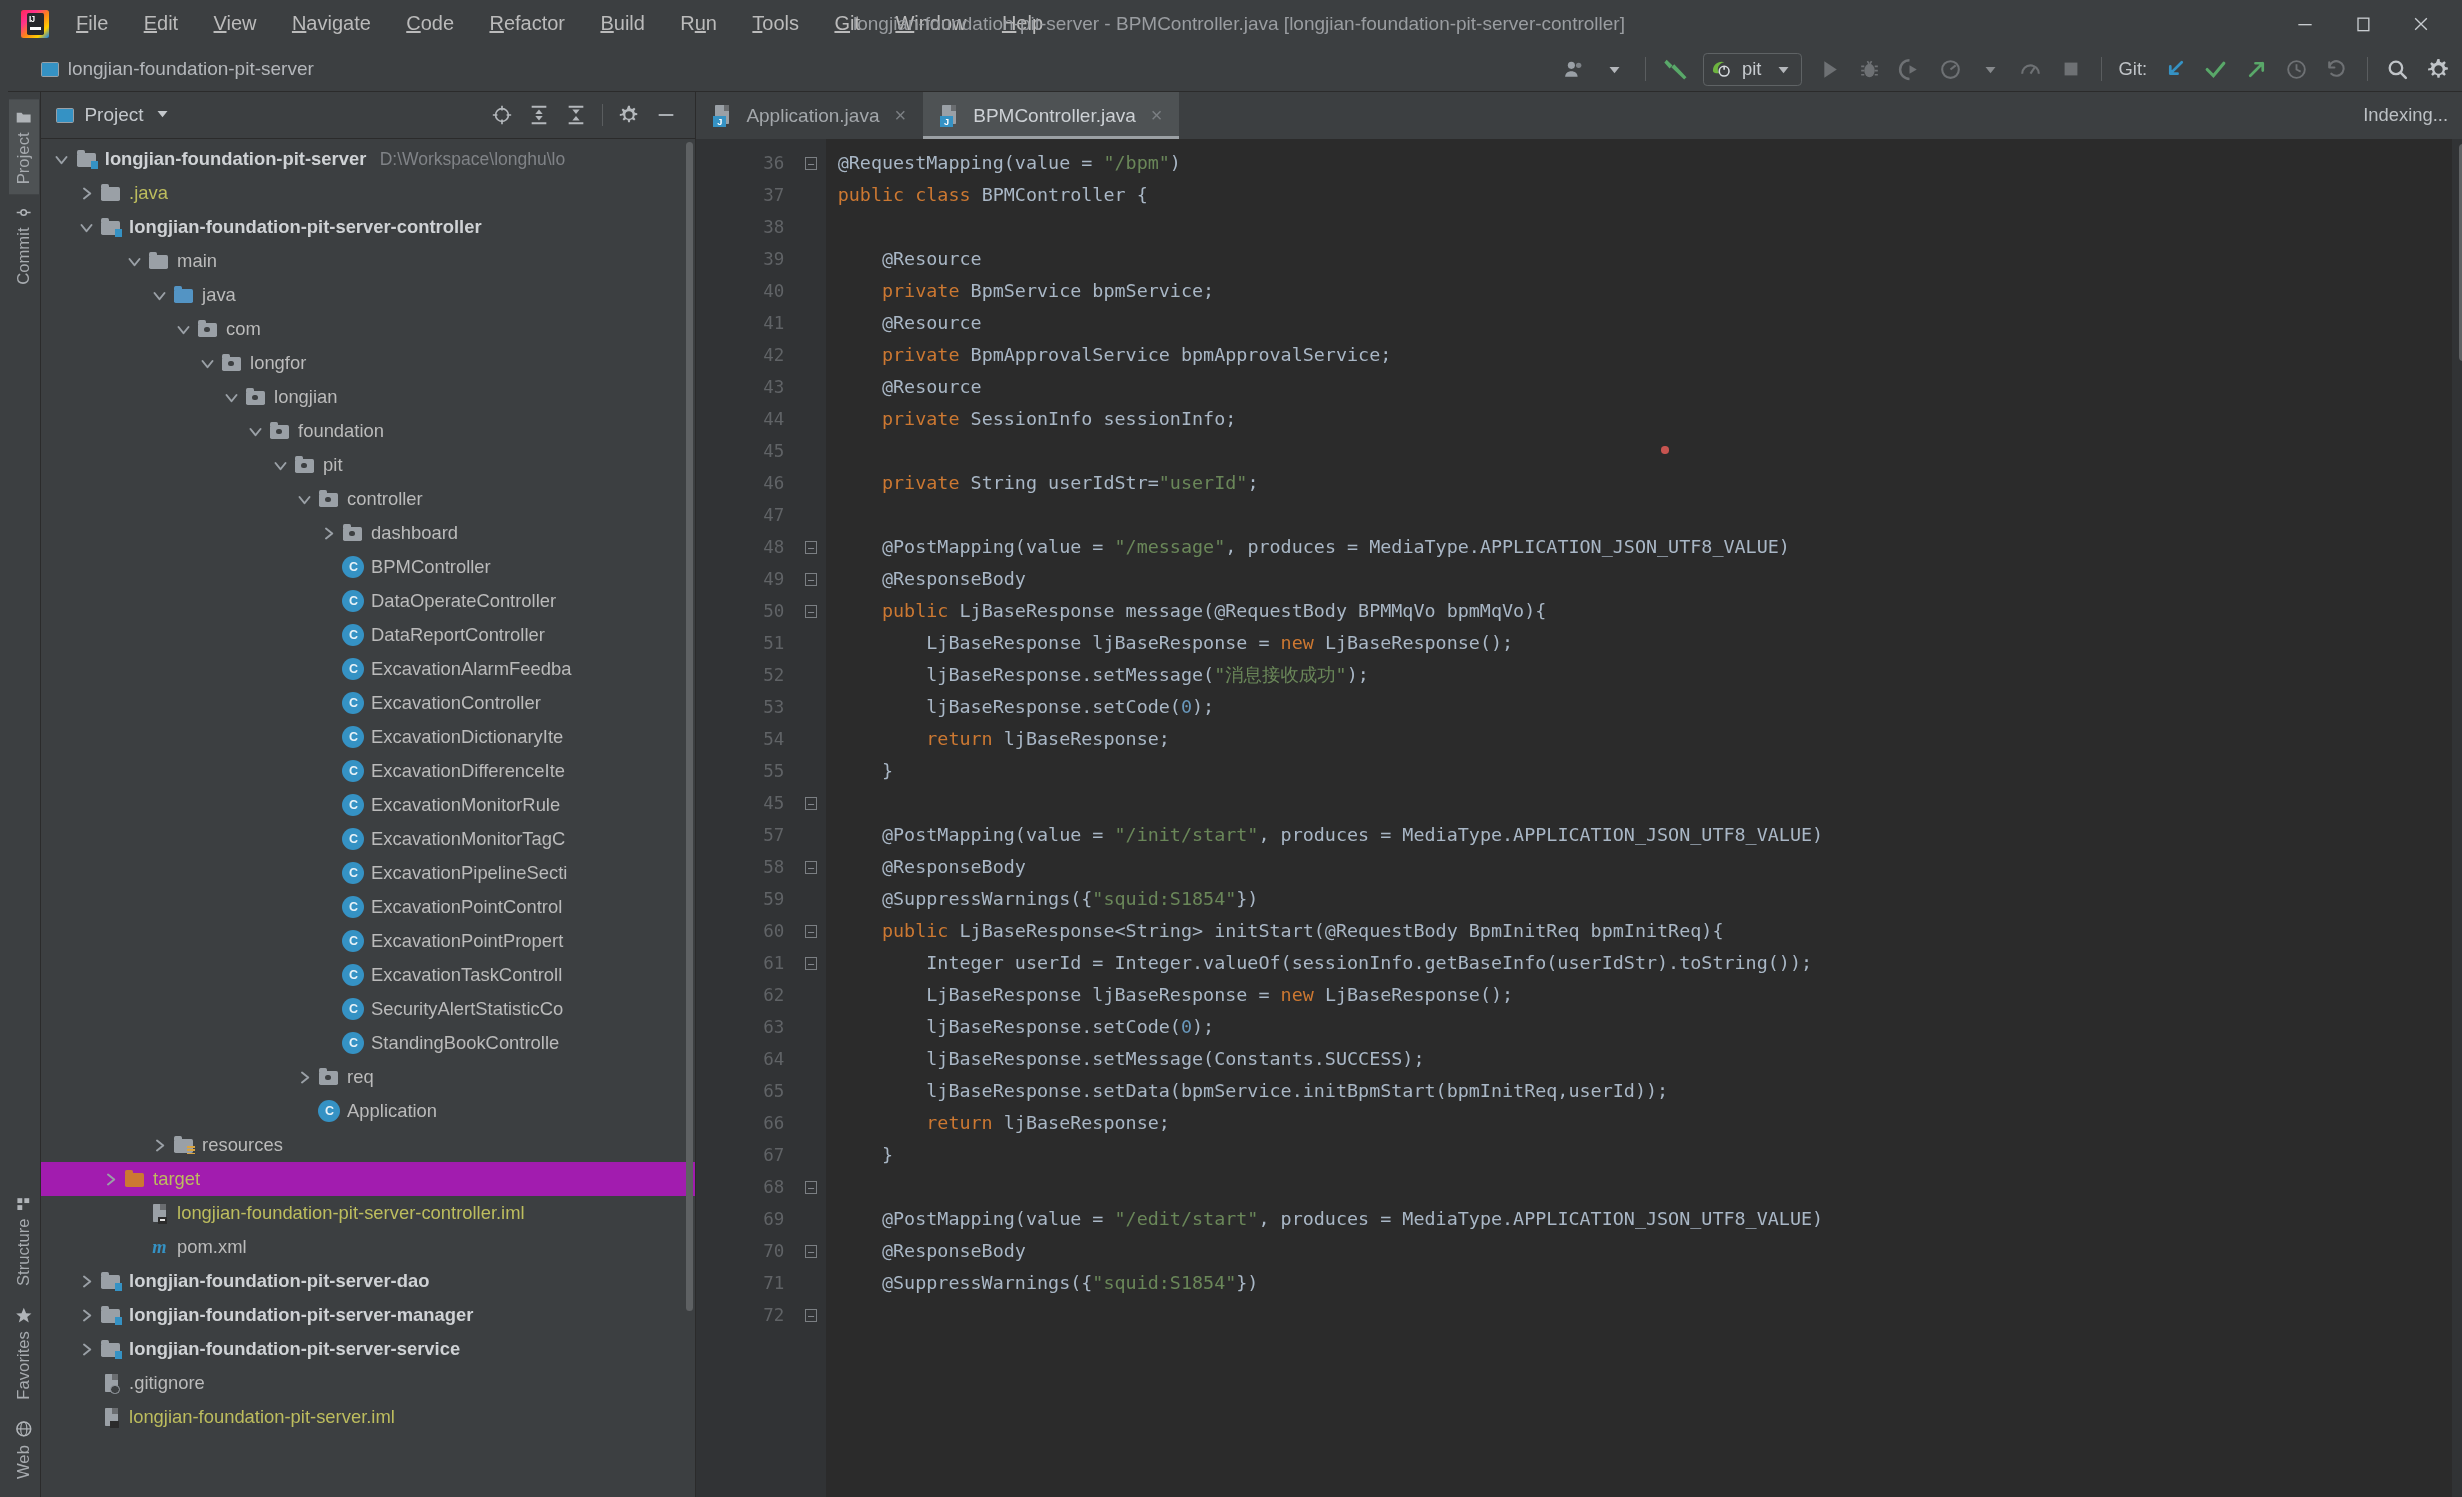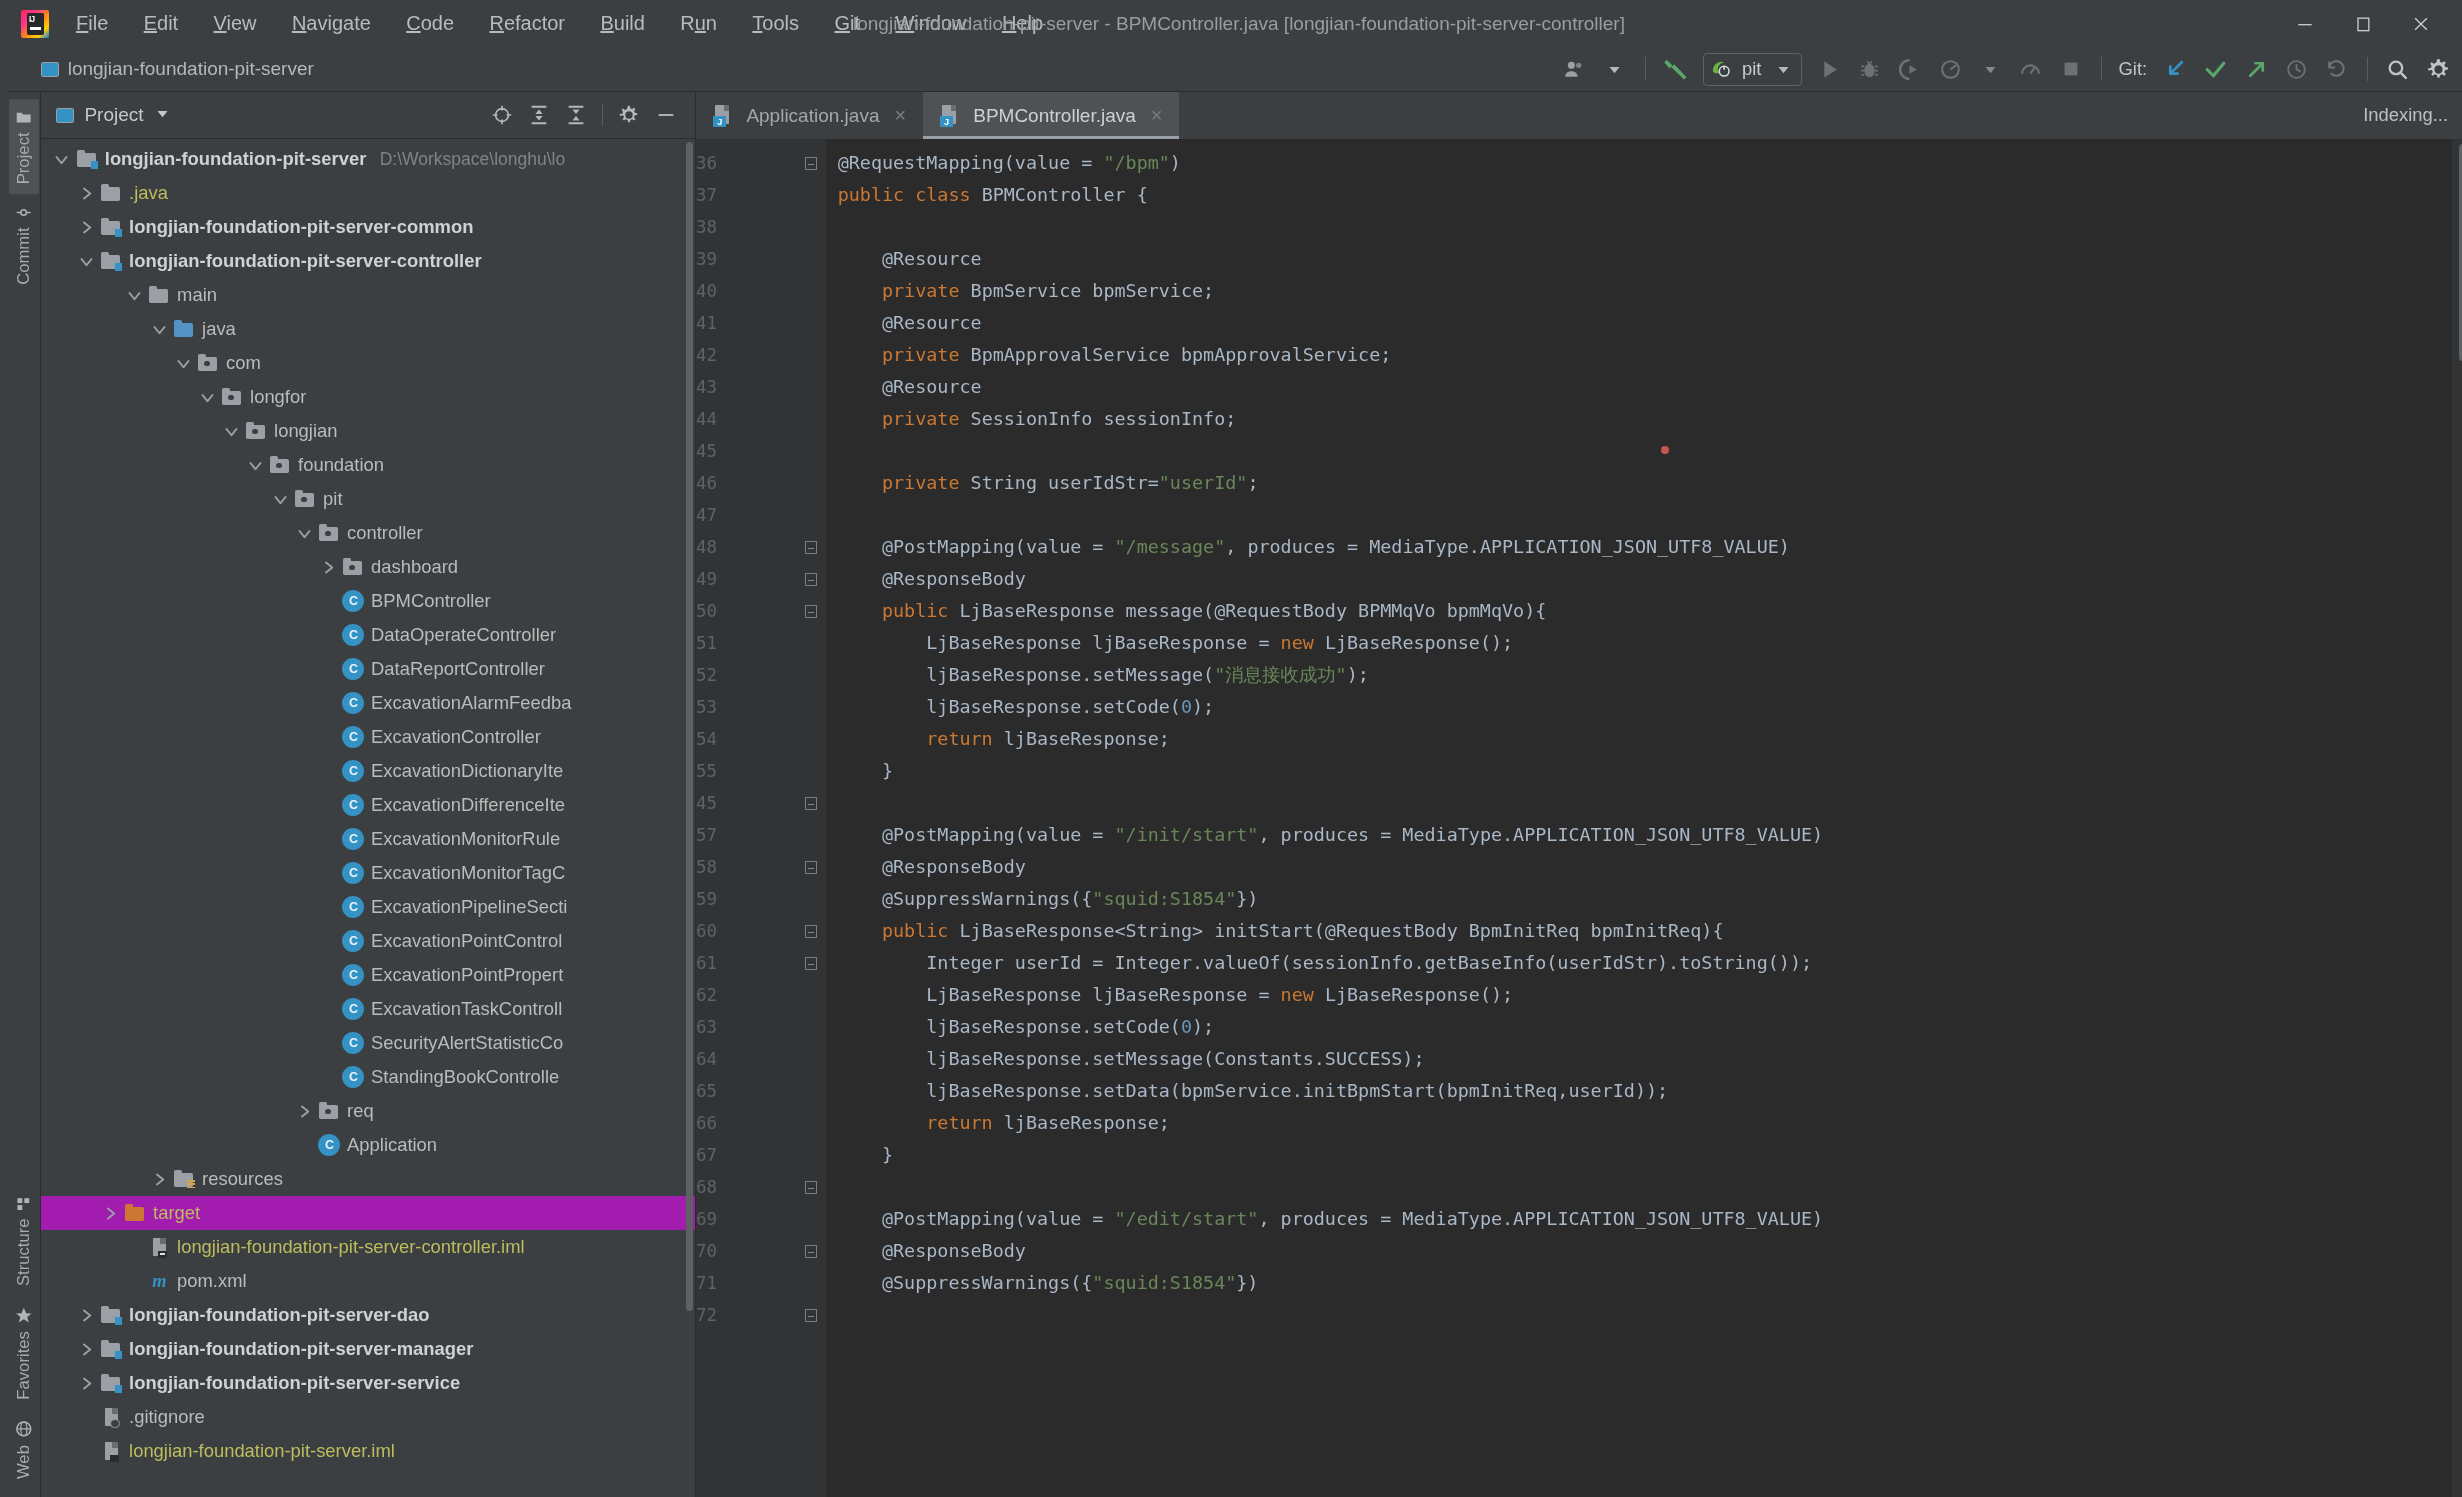--- a/index.html
+++ b/index.html
@@ -142,21 +142,21 @@
   .java-ico { width: 22px; height: 22px; position: relative; flex:0 0 22px; }
   .java-ico .pg { position:absolute; left:2.5px; top:0.8px; width:14px; height:18.4px; background:#9aa0a6; border-radius:0.8px;}
   .java-ico .cn { position:absolute; left:11px; top:0.8px; width:5.8px; height:5.8px; background:#6a6d70;}
   .java-ico .j { position:absolute; left:0.8px; bottom:0px; width:12.5px; height:11px; background:#3592c4;
        color:#fff; font-size:9.2px; font-weight:bold; display:flex; align-items:flex-end; justify-content:center; }
   .indexing { position:absolute; right: 22px; top: 11.7px; color: #bcc0c4; font-size: 18.4px; }
 
   .editor { flex: 1 1 auto; display: flex; min-height: 0; position: relative; overflow: hidden; background:#2b2b2b; }
   .gutter {
     width: 100px; flex: 0 0 100px; background: #313335; color: #606366; font-size: 17.5px;
-    font-family: "DejaVu Sans Mono", monospace; padding-top: 8.3px; position:relative;
+    font-family: "DejaVu Sans Mono", monospace; text-align: right; padding-top: 8.3px; position:relative;
   }
   .gline { height: 32px; line-height: 32px; padding-right: 11.7px; }
   .foldcol { width: 30px; flex:0 0 30px; background:#313335; position:relative; padding-top:8.3px;}
   .fold { height:32px; display:flex; align-items:center; justify-content:center; }
   .fold .sq { width: 12.5px; height: 12.5px; border: 0.8px solid #7b7f83; color:#9aa0a6; font-size: 11px;
      line-height: 11px; text-align:center; background:#313335; }
   .codearea { flex: 1 1 auto; position: relative; padding-top: 8.3px; overflow: hidden; }
   .cline {
     height: 32px; line-height: 32px; font-family: "DejaVu Sans Mono", monospace; font-size: 18.4px;
     color: #a9b7c6; white-space: pre; padding-left: 11.7px;
@@ -450,33 +450,20 @@
           <div class="trow">
             <span style="display:inline-block;width:36px"></span>
             <span class="tw">
               <svg width="15" height="15" viewBox="0 0 12 12">
                 <path d="M4 2 L9 6 L4 10" fill="none" stroke="#9aa0a6" stroke-width="1.6" stroke-linecap="round" stroke-linejoin="round"></path>
               </svg>
             </span>
             <span style="display:inline-block;width:5px"></span>
             <span class="ico folder"></span>
             <span class="tname yellow">.java</span>
-          </div>
-          <div class="trow">
-            <span style="display:inline-block;width:36px"></span>
-            <span class="tw">
-              <svg width="15" height="15" viewBox="0 0 12 12">
-                <path d="M4 2 L9 6 L4 10" fill="none" stroke="#9aa0a6" stroke-width="1.6" stroke-linecap="round" stroke-linejoin="round"></path>
-              </svg>
-            </span>
-            <span style="display:inline-block;width:5px"></span>
-            <span class="ico module folder">
-              <span class="badge"></span>
-            </span>
-            <span class="tname bold">longjian-foundation-pit-server-common</span>
           </div>
           <div class="trow">
             <span style="display:inline-block;width:36px"></span>
             <span class="tw">
               <svg width="15" height="15" viewBox="0 0 12 12">
                 <path d="M2 4 L6 9 L10 4" fill="none" stroke="#9aa0a6" stroke-width="1.6" stroke-linecap="round" stroke-linejoin="round"></path>
               </svg>
             </span>
             <span style="display:inline-block;width:5px"></span>
             <span class="ico module folder">

